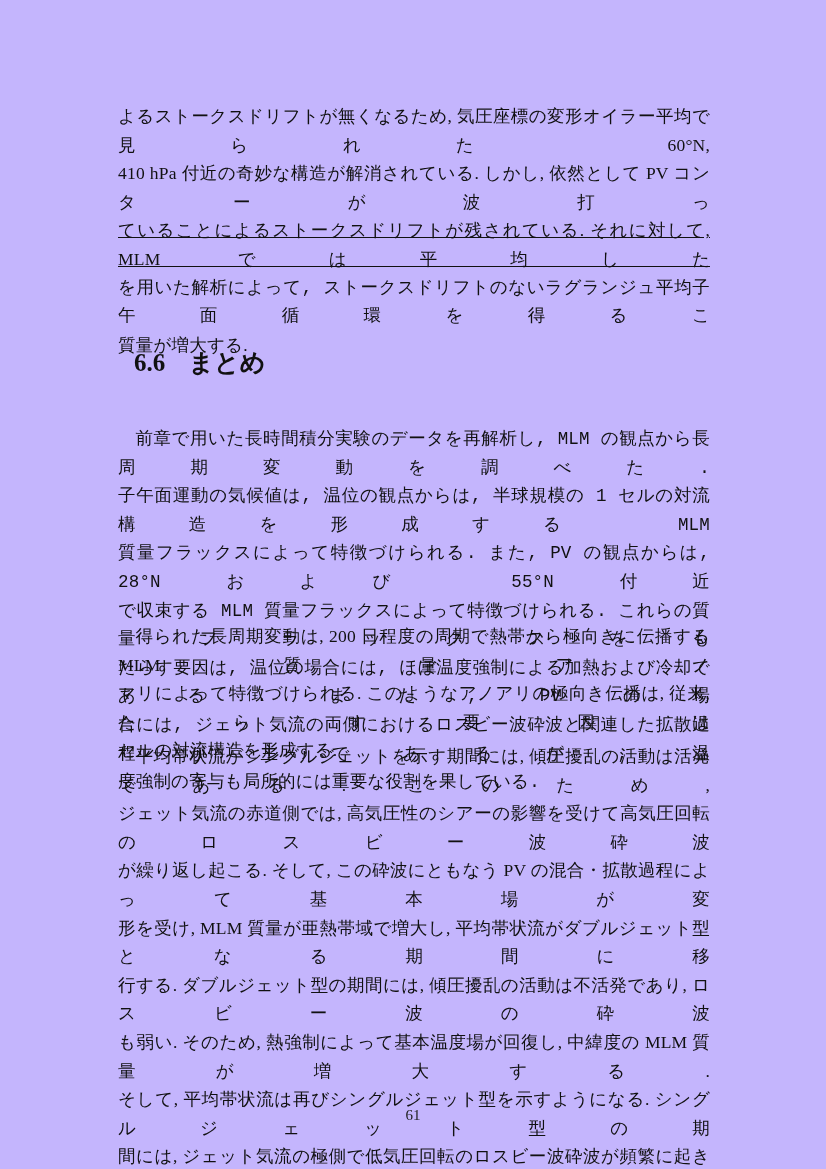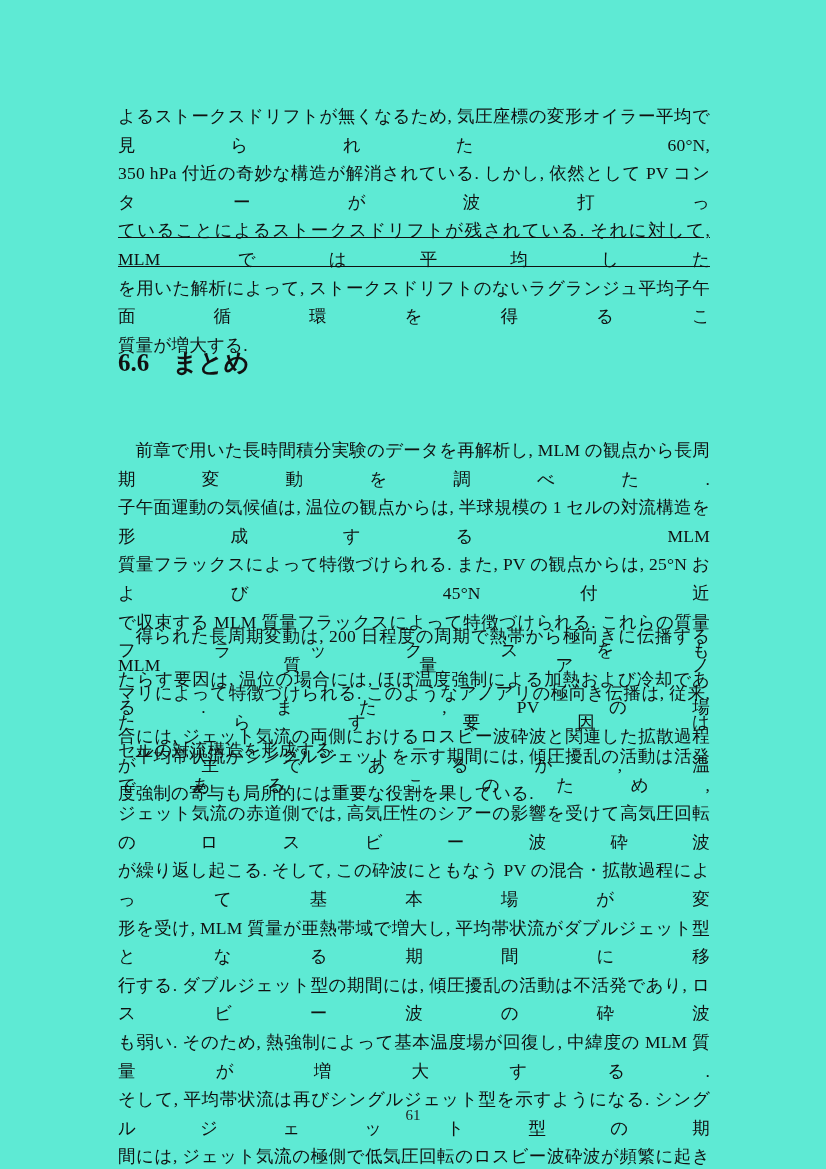--- a/index.html
+++ b/index.html
@@ -4,21 +4,21 @@
 <style>
   html, body {
     margin: 0;
     padding: 0;
     background: #ffffff;
   }
   .page {
     position: relative;
     width: 826px;
     height: 1169px;
-    background: #5eead4;
+    background: #c4b5fd;
     color: #111111;
     font-family: "Liberation Serif", "DejaVu Serif", serif;
     overflow: hidden;
   }
   .textblock {
     position: absolute;
     left: 118px;
     width: 592px;
     top: 0;
   }
@@ -38,27 +38,27 @@
   .line.j {
     white-space: normal;
     text-align: justify;
     text-align-last: justify;
     text-justify: inter-character;
   }
   .line.indent {
     text-indent: 1em;
   }
   #para1 { top: 102px; }
-  #para2 { top: 436px; }
+  #para2 { top: 425px; font-family: Liberation Mono, monospace; }
   #para3 { top: 622px; }
   #para4 { top: 742px; }
   .section-heading {
     position: absolute;
     top: 346px;
-    left: 0;
+    left: 16px;
     margin: 0;
     font-size: 25px;
     font-weight: bold;
     color: #111111;
   }
   .section-number {
     font-family: "Liberation Serif", "DejaVu Serif", serif;
   }
   .section-title {
     font-family: "Liberation Sans", "DejaVu Sans", sans-serif;
@@ -76,35 +76,35 @@
   }
 </style>
 </head>
 <body>
 
 <div class="page">
   <div class="textblock">
 
     <p class="para" id="para1">
       <span class="line j" style="display: block;">よるストークスドリフトが無くなるため, 気圧座標の変形オイラー平均で見られた 60°N,</span>
-      <span class="line j" style="display: block;">350 hPa 付近の奇妙な構造が解消されている. しかし, 依然として PV コンターが波打っ</span>
+      <span class="line j" style="display: block;">410 hPa 付近の奇妙な構造が解消されている. しかし, 依然として PV コンターが波打っ</span>
       <span class="line j" style="display: block; text-decoration: underline;">ていることによるストークスドリフトが残されている. それに対して, MLM では平均した</span>
-      <span class="line j" style="display: block;">を用いた解析によって, ストークスドリフトのないラグランジュ平均子午面循環を得るこ</span>
+      <span class="line j" style="display: block; font-family: Liberation Mono, monospace;">を用いた解析によって, ストークスドリフトのないラグランジュ平均子午面循環を得るこ</span>
       <span class="line" style="display: block;">質量が増大する.</span>
     </p>
 
     <h2 class="section-heading">
       <span class="section-number">6.6</span>
       <span class="section-title">まとめ</span>
     </h2>
 
     <p class="para" id="para2">
       <span class="line j indent" style="display: block;">前章で用いた長時間積分実験のデータを再解析し, MLM の観点から長周期変動を調べた.</span>
       <span class="line j" style="display: block;">子午面運動の気候値は, 温位の観点からは, 半球規模の 1 セルの対流構造を形成する MLM</span>
-      <span class="line j" style="display: block;">質量フラックスによって特徴づけられる. また, PV の観点からは, 25°N および 45°N 付近</span>
+      <span class="line j" style="display: block;">質量フラックスによって特徴づけられる. また, PV の観点からは, 28°N および 55°N 付近</span>
       <span class="line j" style="display: block;">で収束する MLM 質量フラックスによって特徴づけられる. これらの質量フラックスをも</span>
       <span class="line j" style="display: block;">たらす要因は, 温位の場合には, ほぼ温度強制による加熱および冷却である. また, PV の場</span>
       <span class="line j" style="display: block;">合には, ジェット気流の両側におけるロスビー波砕波と関連した拡散過程が主であるが, 温</span>
       <span class="line" style="display: block;">度強制の寄与も局所的には重要な役割を果している.</span>
     </p>
 
     <p class="para" id="para3">
       <span class="line j indent" style="display: block;">得られた長周期変動は, 200 日程度の周期で熱帯から極向きに伝播する MLM 質量アノ</span>
       <span class="line j" style="display: block;">マリによって特徴づけられる. このようなアノアリの極向き伝播は, 従来, たらす要因は</span>
       <span class="line" style="display: block;">セルの対流構造を形成する.</span>

